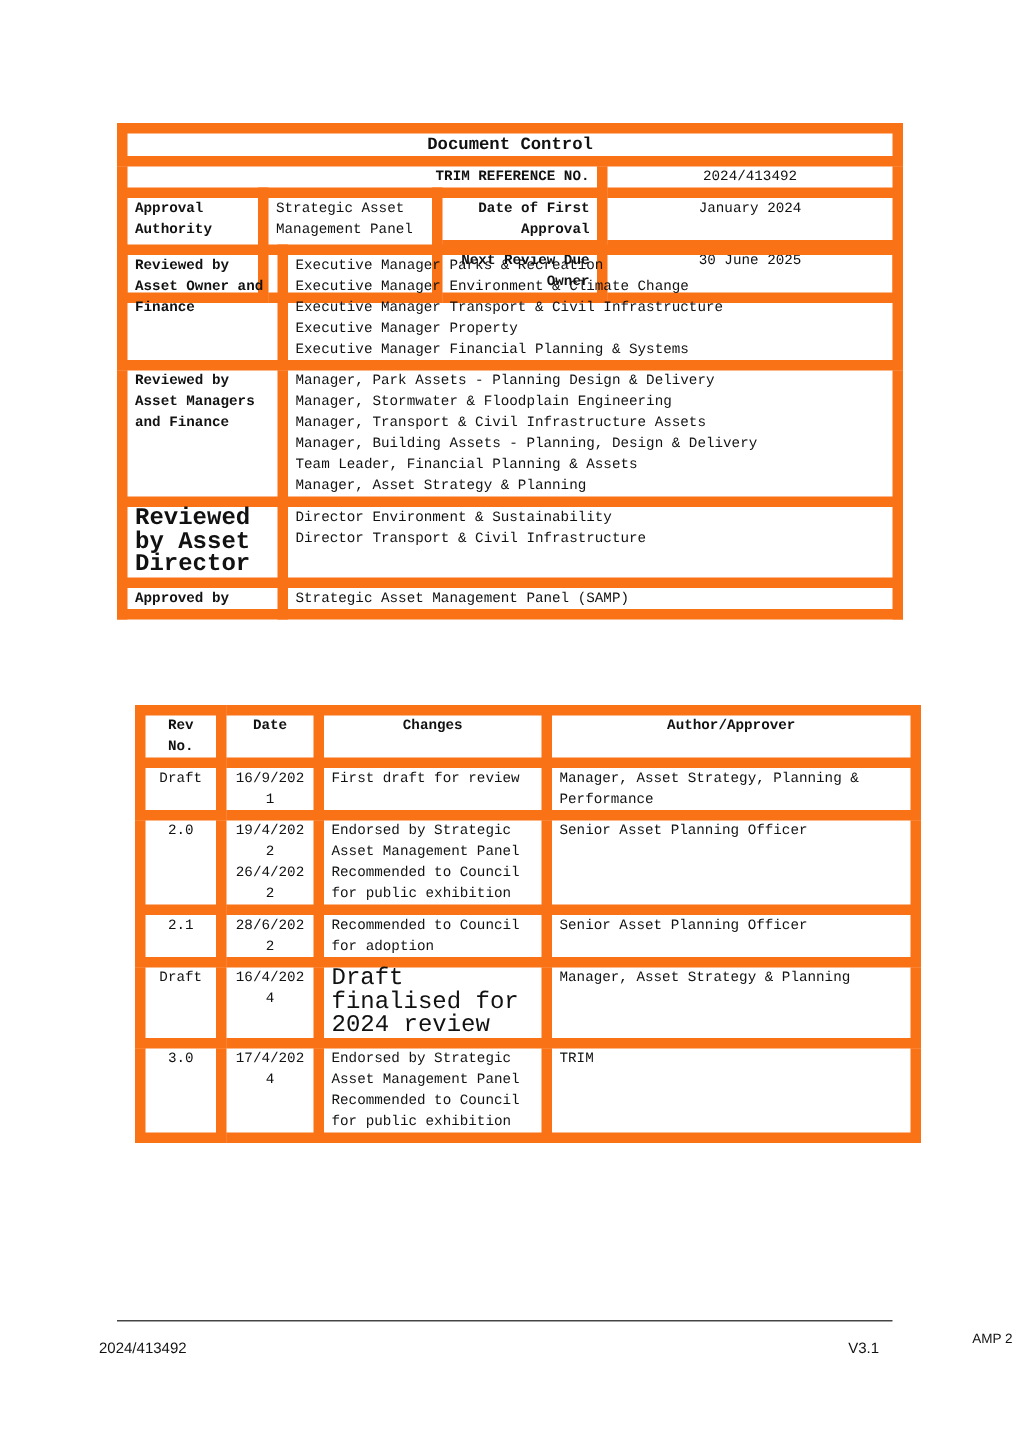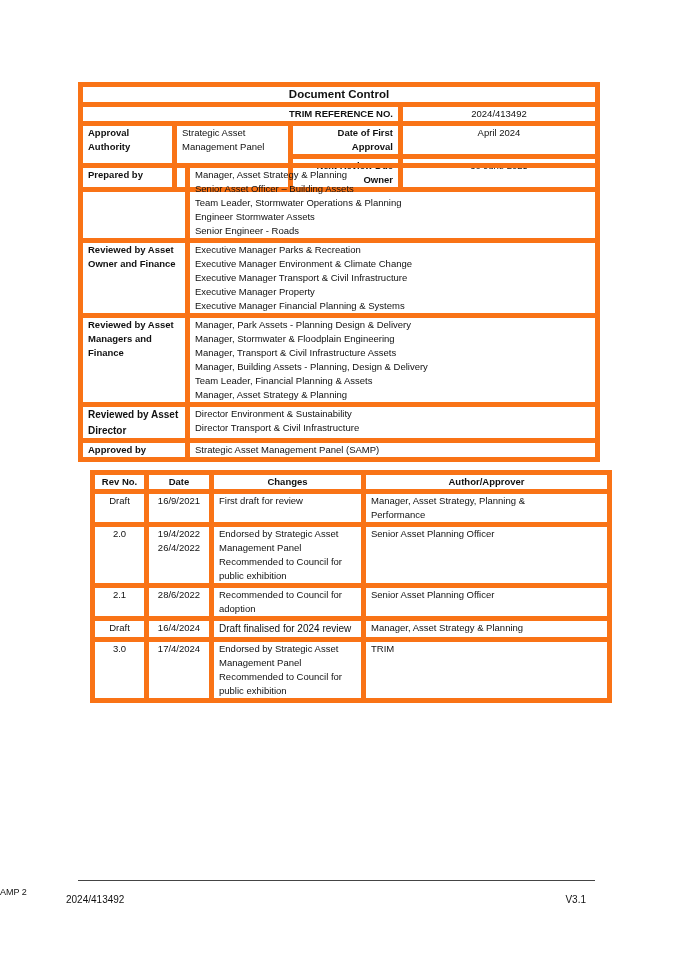--- a/index.html
+++ b/index.html
@@ -4,36 +4,36 @@
 <style>
   html,body{margin:0;padding:0;}
   body{
     width:675px;height:955px;background:#ffffff;position:relative;
     font-family:"Liberation Sans",sans-serif;color:#111;
     -webkit-font-smoothing:antialiased;
   }
   .page{position:absolute;inset:0;overflow:hidden;}
   table{border-collapse:collapse;table-layout:fixed;position:absolute;left:78px;width:517px;}
   td{
-    border:5px solid #f97316;font-size:9.5px;line-height:14px;
-    vertical-align:top;padding:0 5px;word-wrap:break-word;
+    border:7px solid #f97316;font-size:9.5px;line-height:14px;
+    vertical-align:top;padding:0 5px;word-wrap:break-word;font-family:Liberation Mono, monospace;
   }
   .b{font-weight:bold;}
   .c{text-align:center;}
   .r{text-align:right;}
   .pre{white-space:pre-line;}
-  .big{font-size:10px;line-height:15.5px;}
+  .big{font-size:16px;line-height:15.5px;}
   .title-cell{font-size:11.5px;font-weight:bold;text-align:center;height:15px;line-height:15px;}
   .h14{height:14px;}
   #doc-control{top:82px;}
   #responsibilities{top:163px;}
   #revisions{top:470px;margin-left:12px;}
   .footer-line{position:absolute;left:78px;top:880px;width:517px;height:0;border-top:1px solid #444;}
   .footer-left{position:absolute;left:66px;top:894px;font-size:10px;}
-  .footer-center{position:absolute;left:0;top:887px;width:675px;text-align:left;font-size:9px;}
+  .footer-center{position:absolute;left:0;top:887px;width:675px;text-align:right;font-size:9px;}
   .footer-right{position:absolute;right:89px;top:894px;font-size:10px;}
 </style>
 </head>
 <body>
 
 <div class="page">
 
   <table id="doc-control">
     <colgroup>
       <col style="width:94px">
@@ -46,43 +46,35 @@
       <td colspan="4" class="title-cell">Document Control</td>
     </tr>
     <tr>
       <td colspan="3" class="b r h14">TRIM REFERENCE NO.</td>
       <td class="c h14">2024/413492</td>
     </tr>
     <tr>
       <td rowspan="2" class="b">Approval Authority</td>
       <td rowspan="2">Strategic Asset Management Panel</td>
       <td class="b r h14">Date of First Approval</td>
-      <td class="c h14">April 2024</td>
+      <td class="c h14">January 2024</td>
     </tr>
     <tr>
       <td class="b r h14">Next Review Due Owner</td>
       <td class="c h14">30 June 2025</td>
     </tr>
   </tbody>
     </table>
 
   <table id="responsibilities">
     <colgroup>
       <col style="width:107px">
         <col style="width:410px">
     </colgroup>
     <tbody>
-        <tr>
-      <td class="b">Prepared by</td>
-      <td class="pre">Manager, Asset Strategy &amp; Planning
-Senior Asset Officer – Building Assets
-Team Leader, Stormwater Operations &amp; Planning
-Engineer Stormwater Assets
-Senior Engineer - Roads</td>
-    </tr>
     <tr>
       <td class="b">Reviewed by Asset Owner and Finance</td>
       <td class="pre">Executive Manager Parks &amp; Recreation
 Executive Manager Environment &amp; Climate Change
 Executive Manager Transport &amp; Civil Infrastructure
 Executive Manager Property
 Executive Manager Financial Planning &amp; Systems</td>
     </tr>
     <tr>
       <td class="b">Reviewed by Asset Managers and Finance</td>

